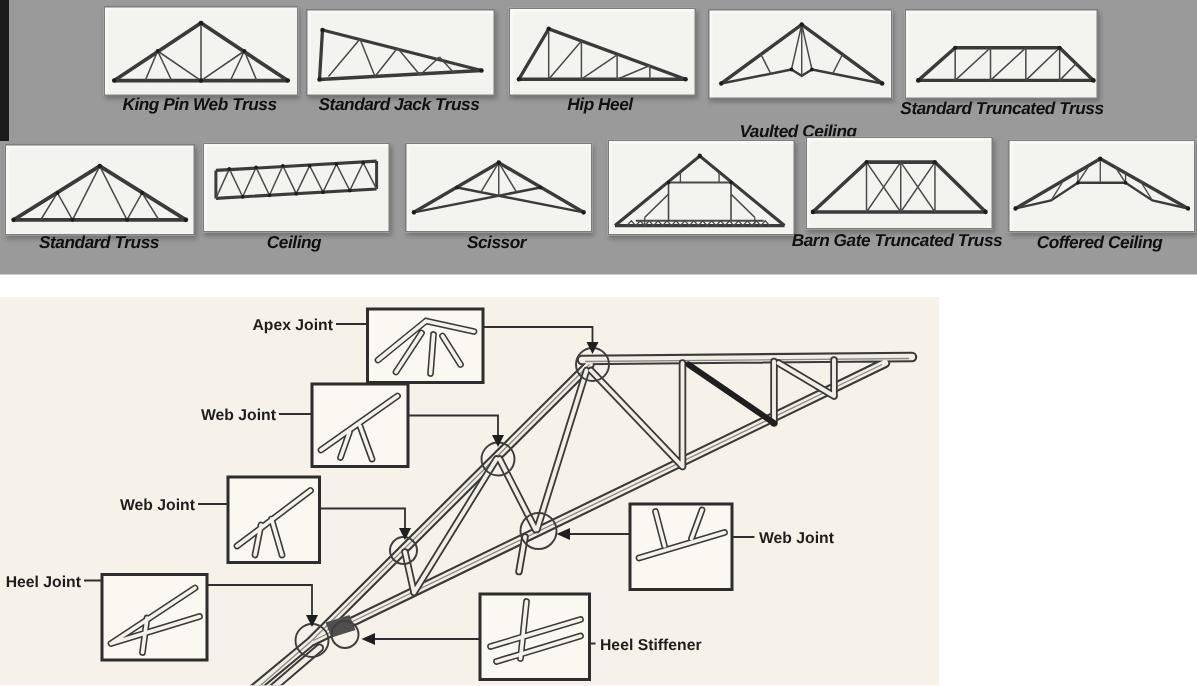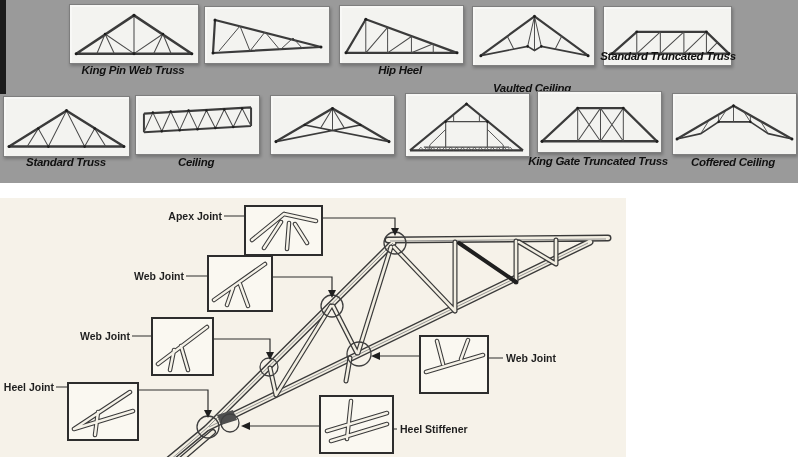--- a/index.html
+++ b/index.html
@@ -83,23 +83,24 @@
         <g fill="#1d1d1d">
             <circle cx="8" cy="45" r="1.5"></circle>
             <circle cx="122" cy="45" r="1.5"></circle>
             <circle cx="32" cy="24" r="1.3"></circle>
             <circle cx="100" cy="24" r="1.3"></circle>
           </g>
       </svg>
     </div>
 
     <div class="tlabel" style="left:53px;top:64px">King Pin Web Truss</div>
+    <div class="tlabel" style="left:186px;top:64px">Standard Jack Truss</div>
     <div class="tlabel" style="left:320px;top:64px">Hip Heel</div>
     <div class="tlabel" style="left:452px;top:82px">Vaulted Ceiling</div>
-    <div class="tlabel" style="left:588px;top:50px">Standard Truncated Truss</div>
+    <div class="tlabel" style="left:588px;top:67px">Standard Truncated Truss</div>
 
     <div class="card" style="left:3px;top:96px;width:125px;height:59px">
       <svg viewBox="0 0 124 56" preserveAspectRatio="none">
         <path d="M5,47 L62,13 L119,47 M5,47 L119,47" stroke="#3b3b3b" stroke-width="2.4" fill="none"></path>
         <path d="M34,30 L23,47 M34,30 L44,47 M44,47 L62,13 M62,13 L80,47 M80,47 L90,30 M90,30 L101,47" stroke="#4a4a4a" stroke-width="1" fill="none"></path>
         <g fill="#1d1d1d">
             <circle cx="62" cy="13" r="1.5"></circle>
             <circle cx="5" cy="47" r="1.5"></circle>
             <circle cx="119" cy="47" r="1.5"></circle>
             <circle cx="34" cy="30" r="1.3"></circle>
@@ -177,21 +178,22 @@
             <circle cx="4" cy="42" r="1.4"></circle>
             <circle cx="120" cy="42" r="1.4"></circle>
             <circle cx="46" cy="26" r="1.2"></circle>
             <circle cx="78" cy="26" r="1.2"></circle>
           </g>
       </svg>
     </div>
 
     <div class="tlabel" style="left:-14px;top:156px">Standard Truss</div>
     <div class="tlabel" style="left:116px;top:156px">Ceiling</div>
-    <div class="tlabel" style="left:518px;top:155px">King Gate Truncated Truss</div>
+    <div class="tlabel" style="left:251px;top:156px">Scissor</div>
+    <div class="tlabel" style="left:518px;top:155px">Barn Gate Truncated Truss</div>
     <div class="tlabel" style="left:653px;top:156px">Coffered Ceiling</div>
   </div>
 
   <div class="bottom-section">
     <svg width="640" height="271" viewBox="0 0 640 271">
       <rect x="0" y="0" width="626" height="271" fill="#f6f2e9"></rect>
 
       <g>
         <path d="M171,270 L213,234" stroke="#3a3a3a" stroke-width="6" stroke-linecap="round" fill="none"></path>
         <path d="M171,270 L213,234" stroke="#f2eee2" stroke-width="3.4" stroke-linecap="round" fill="none"></path>

